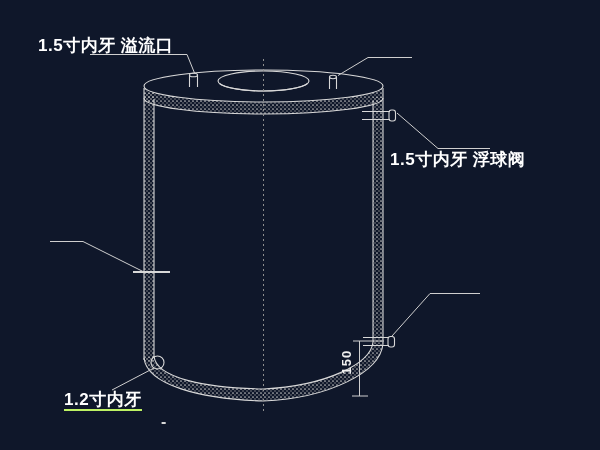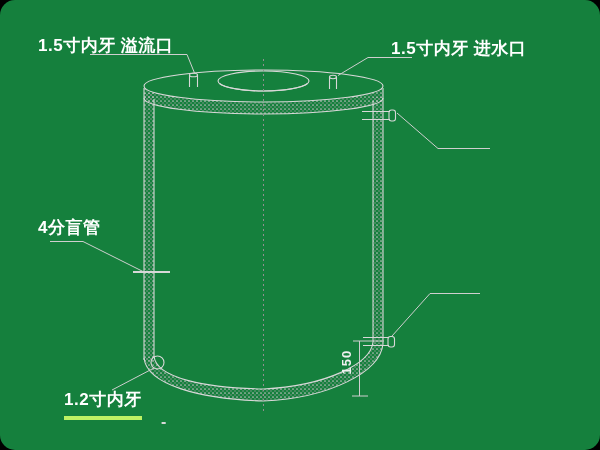--- a/index.html
+++ b/index.html
@@ -1,25 +1,25 @@
 <!DOCTYPE html>
 <html><head>
 <meta charset="utf-8">
 <style>
   html,body{margin:0;padding:0;background:#000;}
   #canvas{
-    position:relative;width:600px;height:450px;background:#15803d;
-    overflow:hidden;font-family:"Liberation Sans","DejaVu Sans",sans-serif;border-radius:15px;
+    position:relative;width:600px;height:450px;background:#0f172a;
+    overflow:hidden;font-family:"Liberation Sans","DejaVu Sans",sans-serif;
   }
   #drawing{position:absolute;left:0;top:0;}
   .lbl{
     position:absolute;color:#ffffff;font-weight:bold;font-size:17px;
     line-height:19px;white-space:nowrap;letter-spacing:0.5px;
   }
-  .lbl-underline{border-bottom:4px solid #bef264;padding-bottom:7px;}
+  .lbl-underline{border-bottom:2px solid #bef264;padding-bottom:0;}
   .dim-text{
     position:absolute;color:#f0f0f0;font-weight:bold;font-size:13px;
     width:24px;text-align:center;transform:rotate(-90deg);transform-origin:center center;
     letter-spacing:1px;white-space:nowrap;
   }
   .dash-mark{position:absolute;color:#d8d8d8;font-weight:bold;font-size:16px;line-height:10px;}
 </style>
 </head>
 <body>
 
@@ -94,24 +94,23 @@
 
     <g stroke="#cfcfcf" stroke-width="1" fill="none">
       <path d="M 359.5,341 L 359.5,396"></path>
       <path d="M 353,341 L 384,341"></path>
       <path d="M 352,396 L 368,396"></path>
     </g>
   </svg>
 
   <div class="lbl" style="left:38px;top:36px">1.5寸内牙 溢流口</div>
 
-  <div class="lbl" style="left:391px;top:39px">1.5寸内牙 进水口</div>
 
+  <div class="lbl" style="left:390px;top:150px">1.5寸内牙 浮球阀</div>
 
-  <div class="lbl" style="left:38px;top:218px">4分盲管</div>
 
 
   <div class="lbl lbl-underline" style="left:64px;top:390px">1.2寸内牙</div>
 
 
   <div class="dash-mark" style="left:161px;top:417px">-</div>
 
   <div class="dim-text" style="left:334px;top:355px">150</div>
 
 </div>

